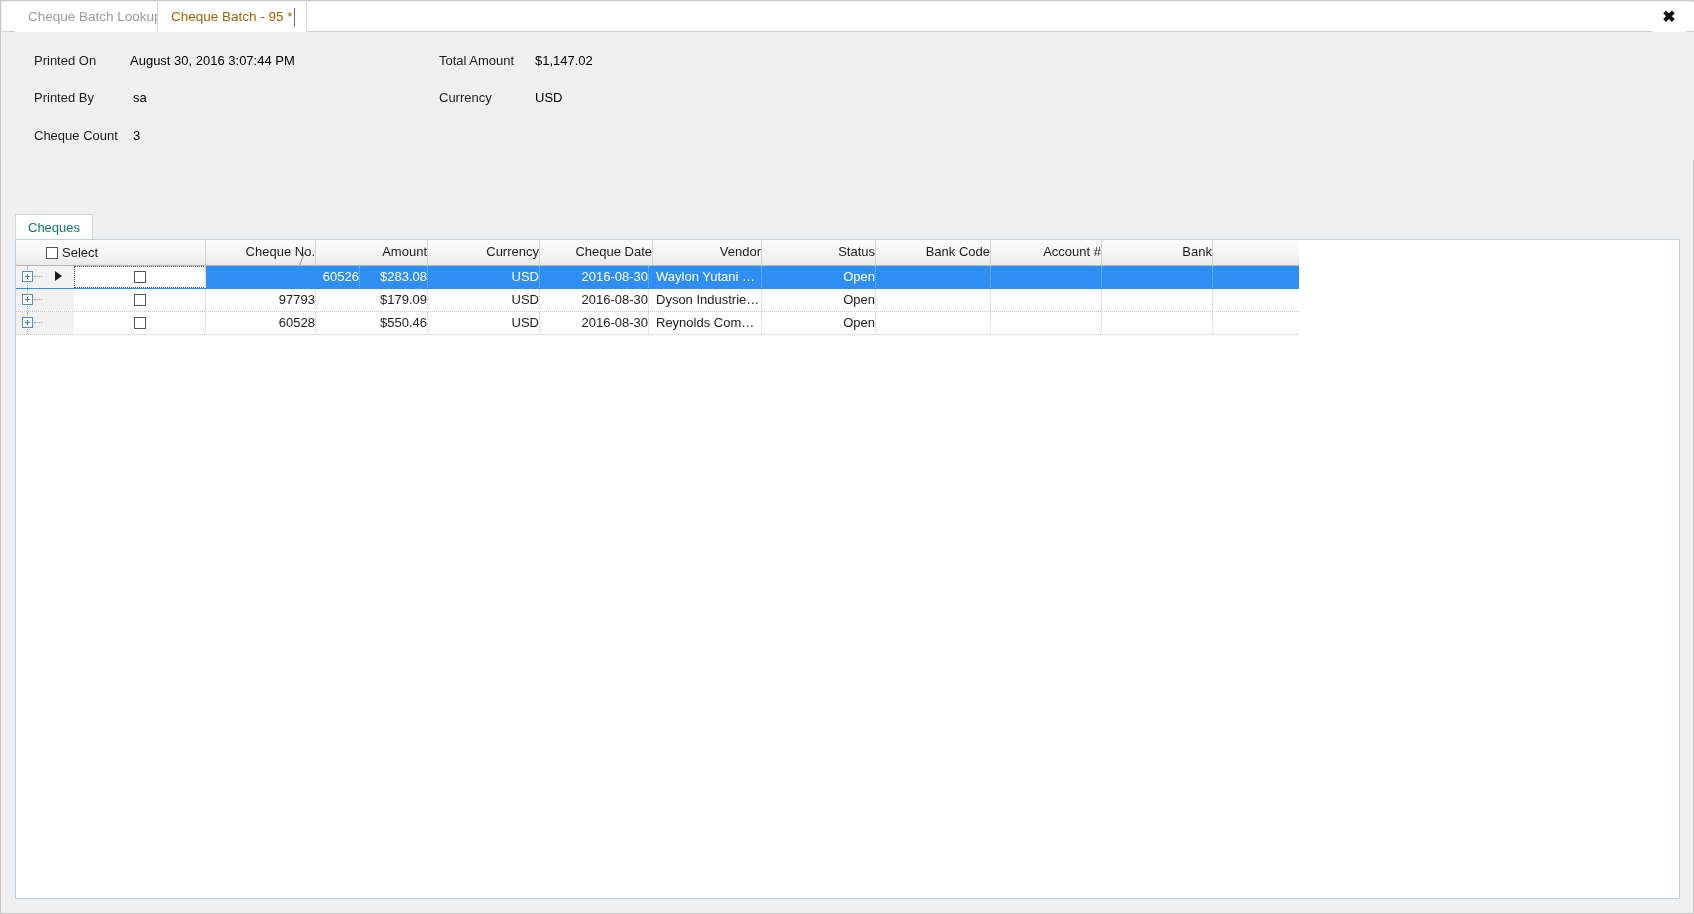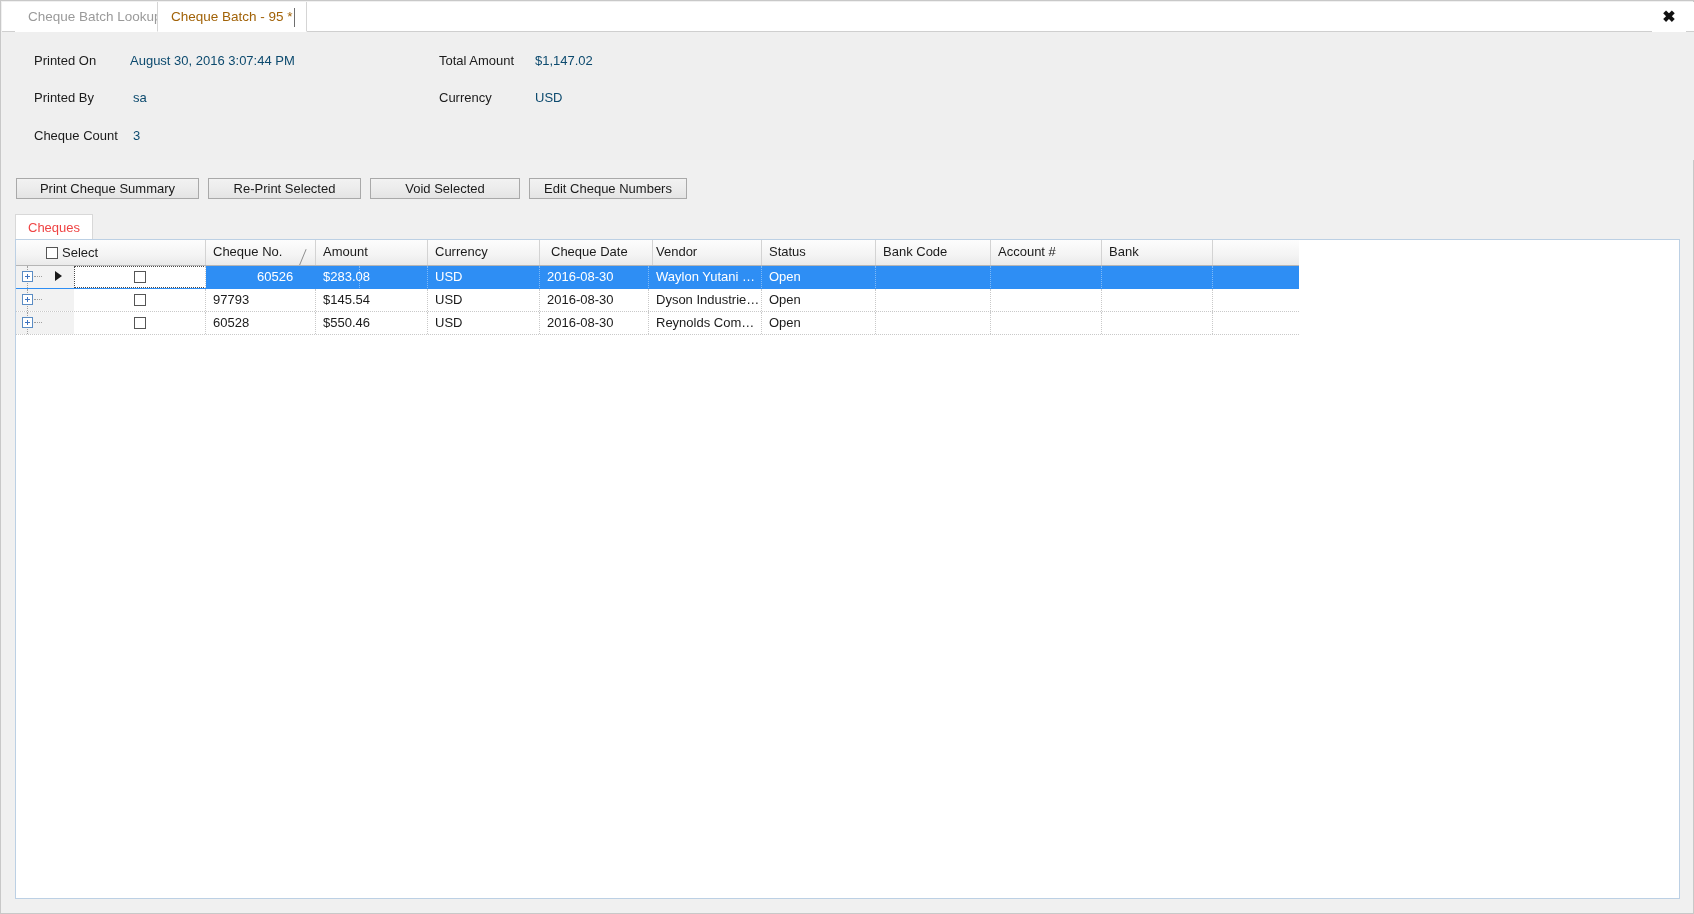--- a/index.html
+++ b/index.html
@@ -94,21 +94,21 @@
     background: #efefef;
   }
   .summary-label {
     position: absolute;
     color: #1b1b1b;
     font-size: 13px;
     white-space: nowrap;
   }
   .summary-value {
     position: absolute;
-    color: #0c4a6e;
+    color: #000000;
     font-size: 13px;
     white-space: nowrap;
   }
   #lbl-printed-on   { left: 32px;  top: 21px; text-align: right; }
   #val-printed-on   { left: 128px; top: 21px; }
   #lbl-printed-by   { left: 32px;  top: 58px; }
   #val-printed-by   { left: 131px; top: 58px; }
   #lbl-cheque-count { left: 32px;  top: 96px; }
   #val-cheque-count { left: 131px; top: 96px; }
   #lbl-total-amount { left: 437px; top: 21px; }
@@ -146,21 +146,21 @@
 
   
   #cheques-tab {
     position: absolute;
     left: 14px;
     top: 213px;
     height: 25px;
     line-height: 25px;
     padding: 0 12px;
     font-size: 13px;
-    color: #ef4444;
+    color: #0f766e;
     background: #ffffff;
     border: 1px solid #d8d8d8;
     border-bottom: none;
     box-sizing: border-box;
     cursor: pointer;
     white-space: nowrap;
   }
 
   
   #grid-panel {
@@ -173,20 +173,21 @@
     border: 1px solid #bcd0e4;
     box-sizing: border-box;
     overflow: hidden;
   }
 
   #grid {
     position: absolute;
     left: 0;
     top: 0;
     width: 1283px;
+    text-align: right;
   }
 
   
   #grid-header {
     position: relative;
     height: 25px;
     background: linear-gradient(to bottom, #fdfdfd 0%, #f4f4f4 60%, #eaeaea 100%);
     border-bottom: 1px solid #b5b5b5;
   }
   .col-head {
@@ -351,26 +352,20 @@
     <div class="summary-label" id="lbl-cheque-count">Cheque Count</div>
     <div class="summary-value" id="val-cheque-count">3</div>
 
     <div class="summary-label" id="lbl-total-amount">Total Amount</div>
     <div class="summary-value" id="val-total-amount">$1,147.02</div>
 
     <div class="summary-label" id="lbl-currency">Currency</div>
     <div class="summary-value" id="val-currency">USD</div>
   </div>
 
-  <div id="action-bar">
-    <div class="action-button" id="btn-print-summary">Print Cheque Summary</div>
-    <div class="action-button" id="btn-reprint">Re-Print Selected</div>
-    <div class="action-button" id="btn-void">Void Selected</div>
-    <div class="action-button" id="btn-edit-numbers">Edit Cheque Numbers</div>
-  </div>
 
   <div id="cheques-tab">Cheques</div>
 
   <div id="grid-panel">
     <div id="grid">
       <div id="grid-header">
           <div class="col-head first" id="head-select" style="left: 0px; width: 190px;">
             <span class="head-checkbox"></span>
             <span>Select</span>
           </div>
@@ -412,21 +407,21 @@
             <div class="expander-cell">
               <span class="expander-vline"></span>
               <span class="expander-box"></span>
               <span class="expander-dots"></span>
             </div>
             <div class="rowindicator-cell"></div>
             <div class="cell" style="left: 58px; width: 132px; background: rgb(255, 255, 255); border-right: 1px dotted rgb(201, 201, 201);">
               <span class="select-checkbox" style="left: 60px;"></span>
             </div>
             <div class="cell" style="left: 190px; width: 110px;"><span>97793</span></div>
-            <div class="cell" style="left: 300px; width: 112px;"><span>$145.54</span></div>
+            <div class="cell" style="left: 300px; width: 112px;"><span>$179.09</span></div>
             <div class="cell" style="left: 412px; width: 112px;"><span>USD</span></div>
             <div class="cell" style="left: 524px; width: 109px;"><span>2016-08-30</span></div>
             <div class="cell" style="left: 633px; width: 113px;"><span>Dyson Industries...</span></div>
             <div class="cell" style="left: 746px; width: 114px;"><span>Open</span></div>
             <div class="cell" style="left: 860px; width: 115px;"><span></span></div>
             <div class="cell" style="left: 975px; width: 111px;"><span></span></div>
             <div class="cell" style="left: 1086px; width: 111px;"><span></span></div>
           </div>
           <div class="grid-row">
             <div class="expander-cell">

